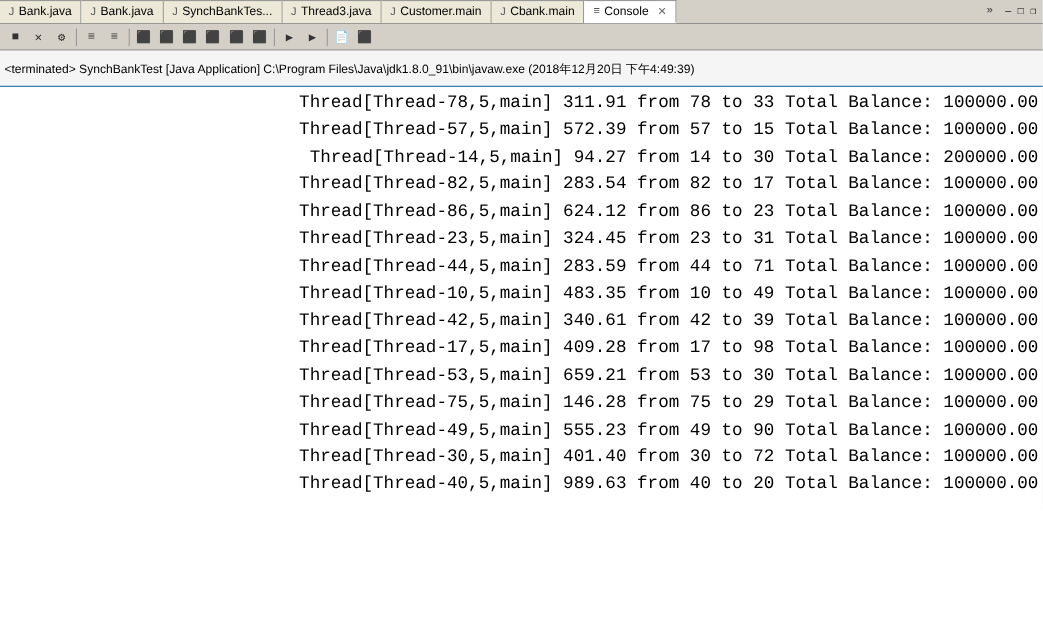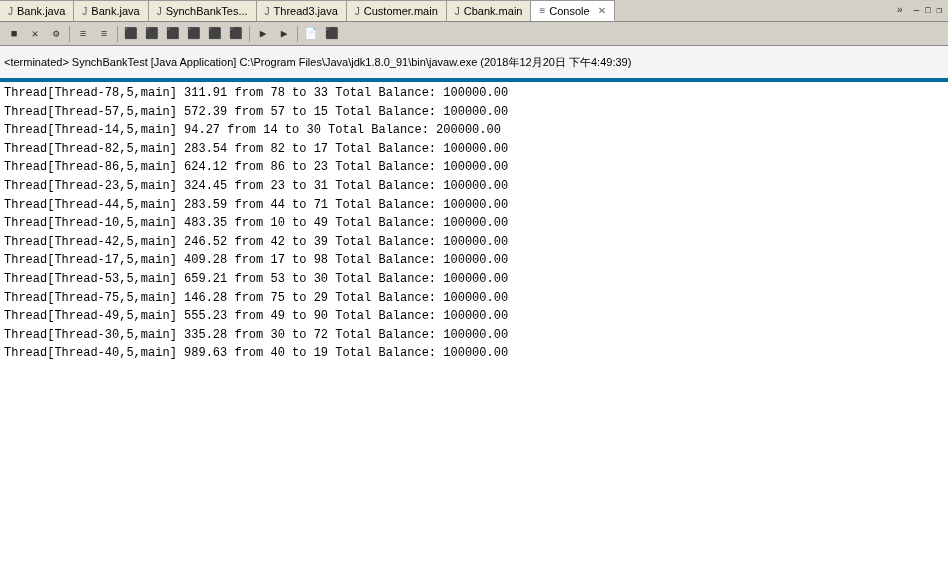--- a/index.html
+++ b/index.html
@@ -88,21 +88,21 @@
     .toolbar-separator {
       width: 1px;
       height: 16px;
       background: #999;
       margin: 0 2px;
     }
 
     
     .status-bar {
       background: #f5f5f5;
-      border-bottom: 4px solid #0369a1;
+      border-bottom: 1px solid #0369a1;
       padding: 16px 4px;
       font-family: Arial, sans-serif;
       font-size: 11px;
       color: #000;
       height: 20px;
       display: flex;
       align-items: center;
     }
 
     
@@ -116,23 +116,24 @@
 
     .console-wrapper {
       display: flex;
       flex-direction: column;
       height: calc(573px - 22px - 24px - 20px);
     }
 
     .console-line {
       white-space: nowrap;
       font-family: 'Courier New', Courier, monospace;
-      font-size: 12px;
+      font-size: 16px;
       line-height: 1.55;
       color: #000;
+      text-align: right;
     }
 
     
     .console-area::-webkit-scrollbar {
       width: 12px;
       height: 12px;
     }
     .console-area::-webkit-scrollbar-track {
       background: #f0f0f0;
     }
@@ -225,21 +226,21 @@
 <div class="console-wrapper">
   <div class="console-area" id="console-area">
   <div class="console-line">Thread[Thread-78,5,main]    311.91 from 78 to 33  Total Balance:   100000.00</div>
       <div class="console-line">Thread[Thread-57,5,main]    572.39 from 57 to 15  Total Balance:   100000.00</div>
       <div class="console-line">Thread[Thread-14,5,main]     94.27 from 14 to 30  Total Balance:   200000.00</div>
       <div class="console-line">Thread[Thread-82,5,main]    283.54 from 82 to 17  Total Balance:   100000.00</div>
       <div class="console-line">Thread[Thread-86,5,main]    624.12 from 86 to 23  Total Balance:   100000.00</div>
       <div class="console-line">Thread[Thread-23,5,main]    324.45 from 23 to 31  Total Balance:   100000.00</div>
       <div class="console-line">Thread[Thread-44,5,main]    283.59 from 44 to 71  Total Balance:   100000.00</div>
       <div class="console-line">Thread[Thread-10,5,main]    483.35 from 10 to 49  Total Balance:   100000.00</div>
-      <div class="console-line">Thread[Thread-42,5,main]    246.52 from 42 to 39  Total Balance:   100000.00</div>
+      <div class="console-line">Thread[Thread-42,5,main]    340.61 from 42 to 39  Total Balance:   100000.00</div>
       <div class="console-line">Thread[Thread-17,5,main]    409.28 from 17 to 98  Total Balance:   100000.00</div>
       <div class="console-line">Thread[Thread-53,5,main]    659.21 from 53 to 30  Total Balance:   100000.00</div>
       <div class="console-line">Thread[Thread-75,5,main]    146.28 from 75 to 29  Total Balance:   100000.00</div>
       <div class="console-line">Thread[Thread-49,5,main]    555.23 from 49 to 90  Total Balance:   100000.00</div>
-      <div class="console-line">Thread[Thread-30,5,main]    335.28 from 30 to 72  Total Balance:   100000.00</div>
-      <div class="console-line">Thread[Thread-40,5,main]    989.63 from 40 to 19  Total Balance:   100000.00</div>
+      <div class="console-line">Thread[Thread-30,5,main]    401.40 from 30 to 72  Total Balance:   100000.00</div>
+      <div class="console-line">Thread[Thread-40,5,main]    989.63 from 40 to 20  Total Balance:   100000.00</div>
     </div>
 </div>
 
 </body></html>

